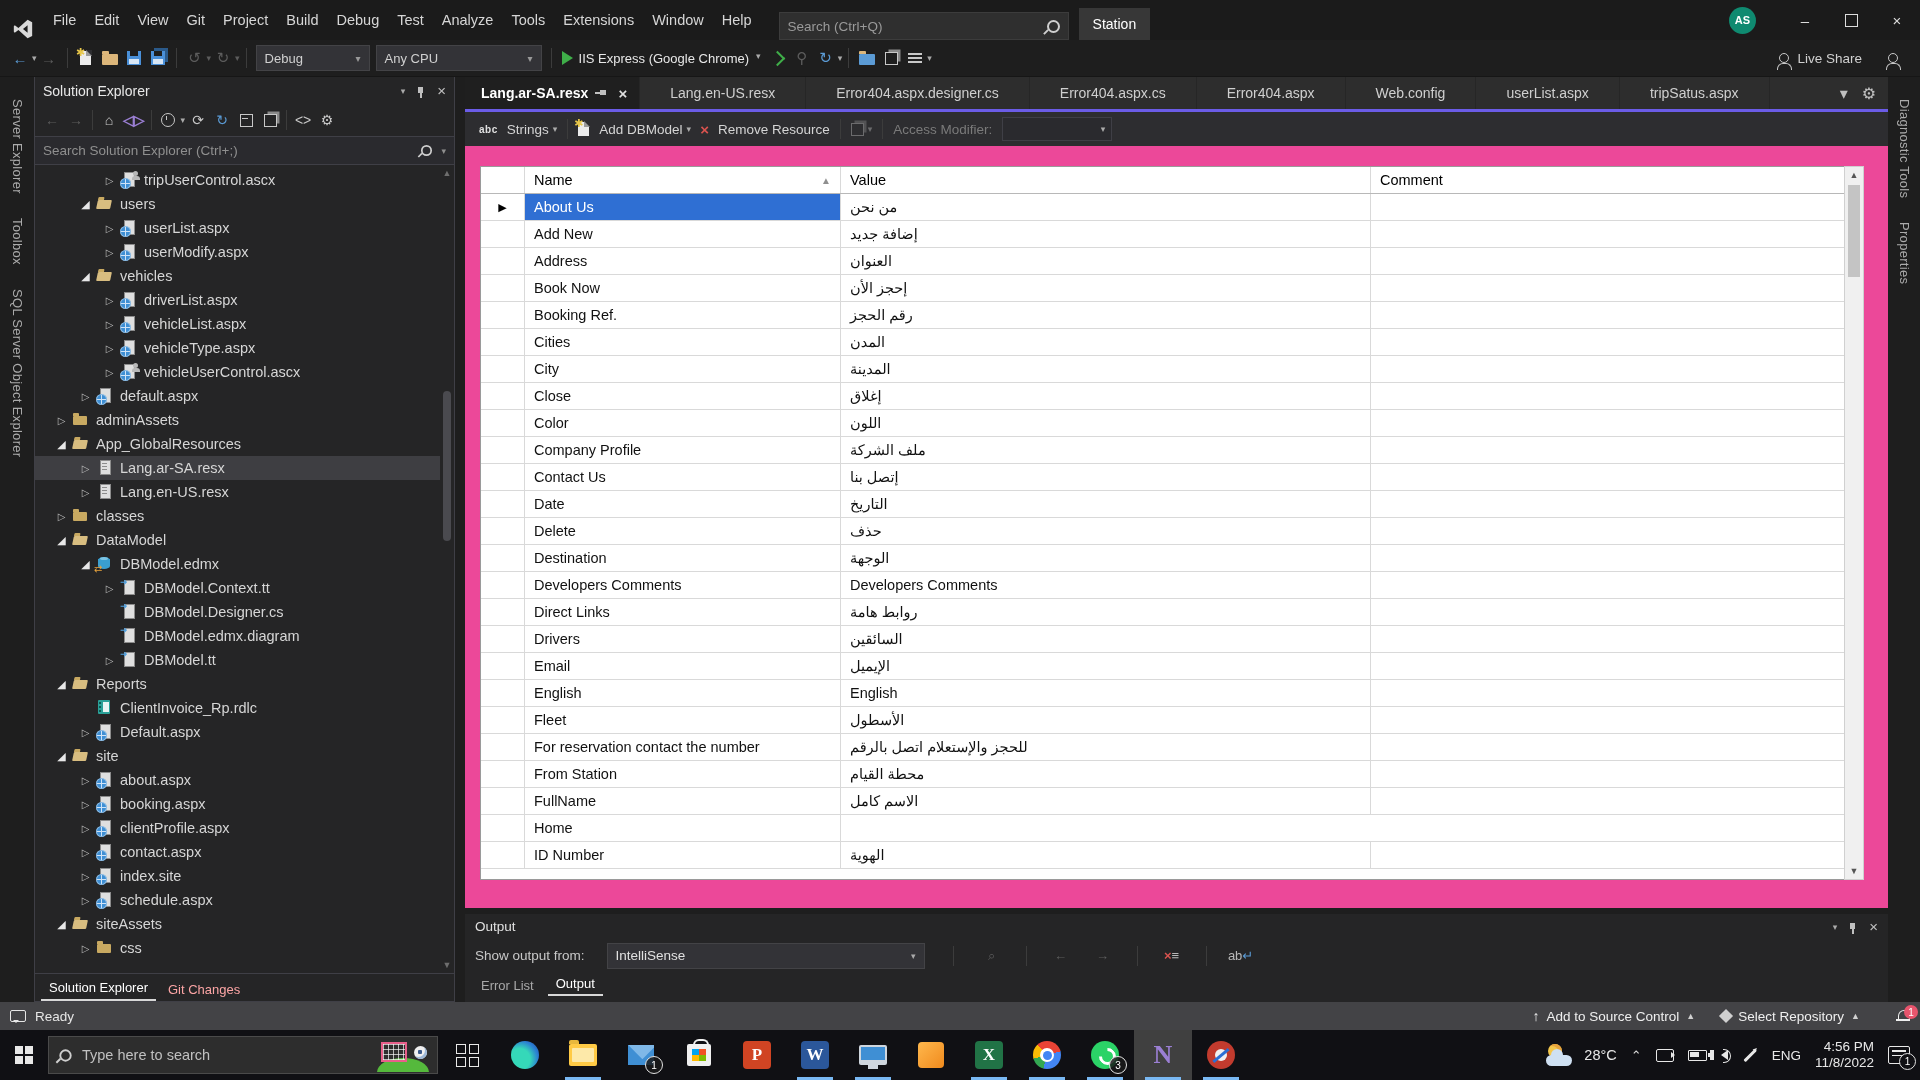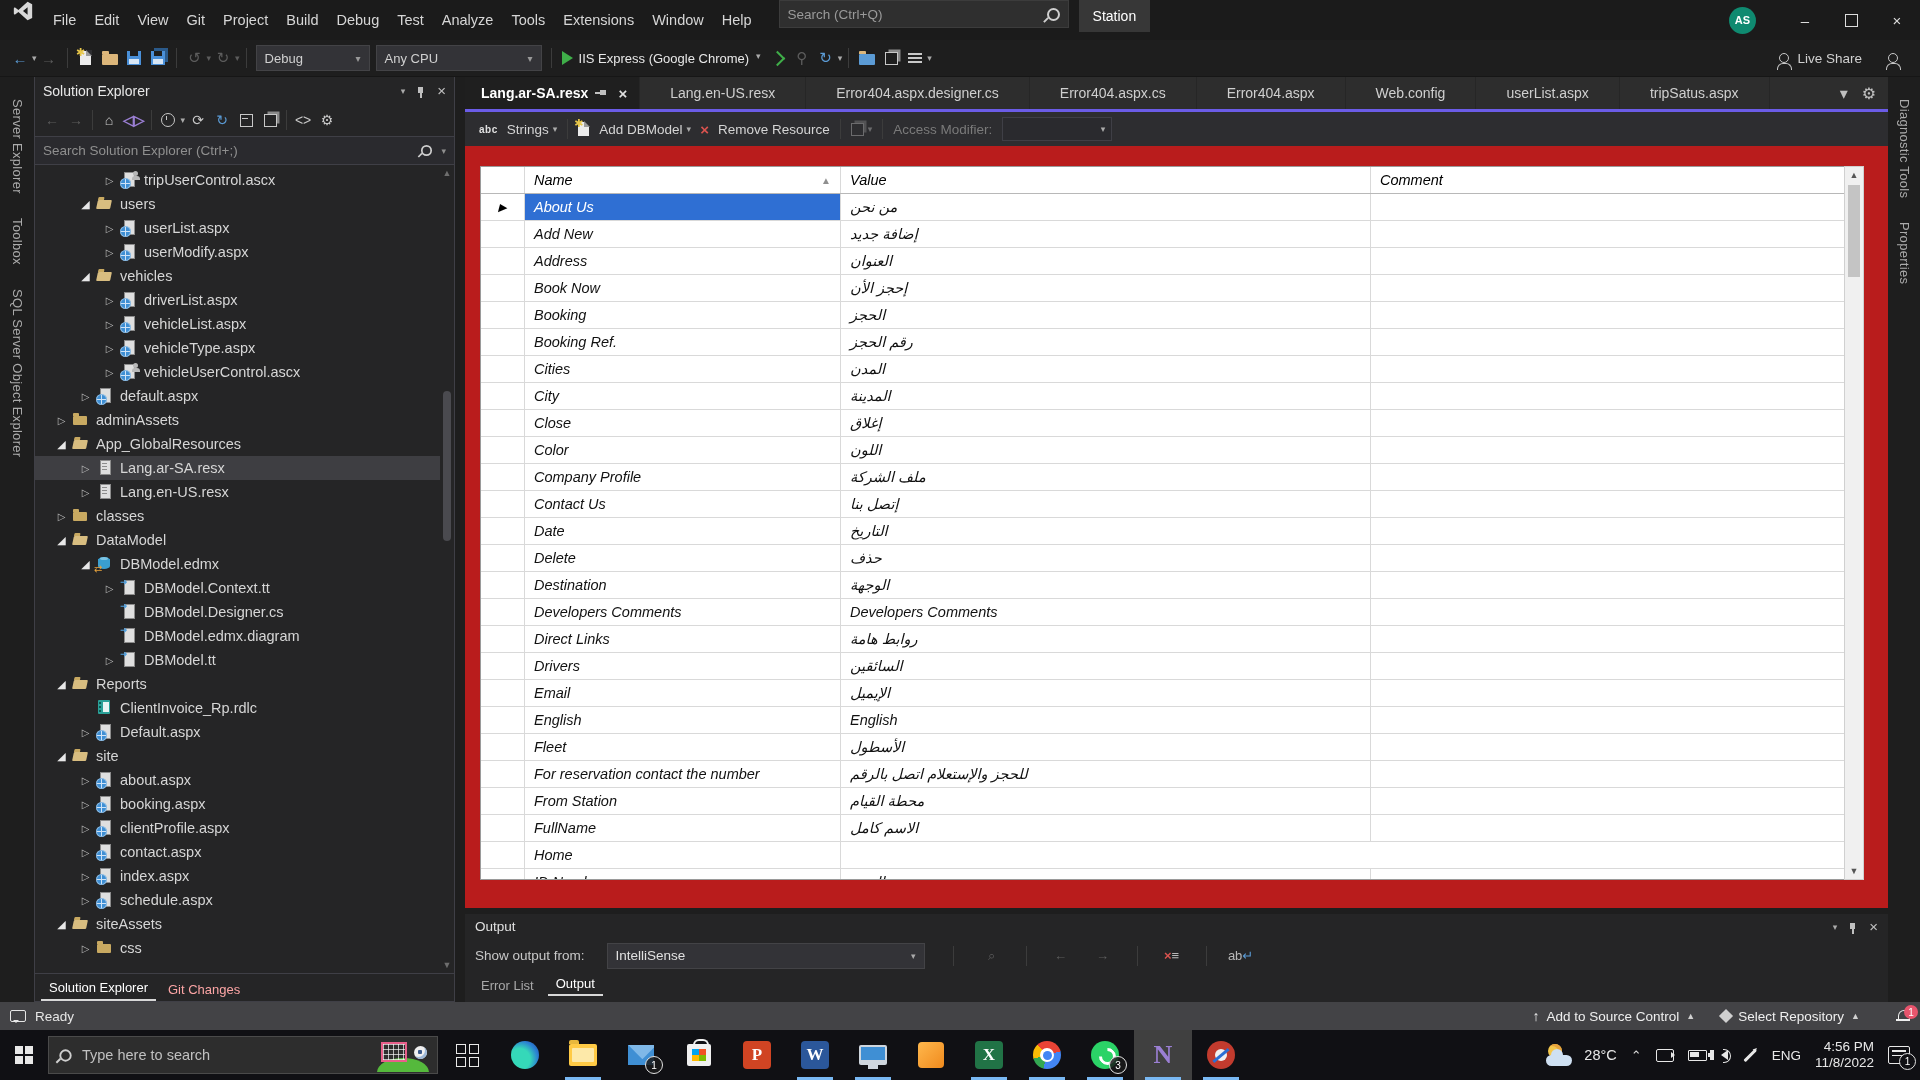--- a/index.html
+++ b/index.html
@@ -1,19 +1,19 @@
 <!DOCTYPE html>
 <html><head>
 <meta charset="utf-8">
 <style>
   html,body{margin:0;padding:0;background:#000;}
   body{width:1920px;height:1080px;overflow:hidden;font-family:"Liberation Sans",sans-serif;-webkit-font-smoothing:antialiased;}
   .app{position:absolute;inset:0;display:flex;flex-direction:column;background:#1e1e1e;color:#ccc;}
   
-  .titlebar{height:40px;background:#1b1b1b;display:flex;align-items:flex-start;flex:0 0 auto;}
+  .titlebar{height:40px;background:#1b1b1b;display:flex;align-items:flex-end;flex:0 0 auto;}
   .vslogo{width:22px;height:22px;margin:0 10px 0 12px;flex:0 0 auto;}
   .menus{display:flex;align-items:center;height:100%;}
   .menu-item{padding:0 9px;font-size:14.5px;color:#d6d6d6;line-height:40px;cursor:default;}
   .tb-search{width:272px;height:26px;background:#2f2f2f;border:1px solid #3c3c3c;display:flex;align-items:center;margin-left:18px;padding:0 8px;color:#9a9a9a;font-size:13.5px;}
   .tb-search .mag{margin-left:auto;}
   .mag{width:9px;height:9px;border:2px solid #cfcfcf;border-radius:50%;position:relative;display:inline-block;}
   .mag::after{content:"";position:absolute;width:2px;height:6px;background:#cfcfcf;left:-4px;top:7px;transform:rotate(45deg);}
   .station-chip{margin-left:10px;background:#373737;color:#fff;font-size:14px;padding:0 14px;height:32px;line-height:32px;}
   .tb-right{margin-left:auto;display:flex;align-items:center;height:100%;}
   .avatar{width:27px;height:27px;border-radius:50%;background:#0f8a70;color:#fff;font-size:11px;font-weight:bold;display:flex;align-items:center;justify-content:center;margin-right:26px;}
@@ -88,21 +88,21 @@
   .resxbar{height:34px;background:#2d2d30;display:flex;align-items:center;padding:0 14px;font-size:13.5px;color:#d4d4d4;flex:0 0 auto;gap:4px;}
   .abc{font-size:10px;font-weight:bold;letter-spacing:.5px;color:#e0e0e0;margin-right:5px;}
   .pageico{width:11px;height:14px;background:#ececec;position:relative;display:inline-block;margin-right:6px;}
   .pageico::before{content:"";position:absolute;right:-1px;top:-1px;border:3px solid #2d2d30;border-left-color:#9a9a9a;border-bottom-color:#9a9a9a;}
   .pageico .st{position:absolute;left:-4px;top:-5px;color:#e8c74a;font-size:11px;}
   .redx{color:#d9534f;font-weight:bold;font-size:15px;margin:0 5px;}
   .car{font-size:9px;color:#aaa;}
   .dim-t{color:#7a7a7a;}
   .amdd{width:96px;height:22px;background:#2a2a2e;border:1px solid #3f3f46;display:flex;align-items:center;padding:0 6px;margin-left:6px;}
   .amdd .car{margin-left:auto;}
-  .surface{flex:1 1 auto;background:#b91c1c;position:relative;min-height:0;font-style:italic;}
+  .surface{flex:1 1 auto;background:#ec4899;position:relative;min-height:0;}
   
   .grid{position:absolute;left:15px;top:20px;width:1366px;height:712px;border:1px solid #9a9a9a;background:#fff;overflow:hidden;font-size:14.5px;color:#111;}
   .grow{display:flex;height:26px;border-bottom:1px solid #d9d9d9;}
   .grow.head{border-bottom:1px solid #b8b8b8;}
   .gc{border-right:1px solid #d9d9d9;display:flex;align-items:center;padding:0 9px;overflow:hidden;white-space:nowrap;box-sizing:border-box;}
   .gc.rh{width:44px;flex:0 0 auto;justify-content:center;padding:0;color:#000;font-size:11px;}
   .gc.c1{width:316px;flex:0 0 auto;}
   .gc.c2{width:530px;flex:0 0 auto;}
   .gc.c3{flex:1 1 auto;border-right:none;}
   .grow.head .gc{color:#000;}
@@ -596,21 +596,21 @@
                 <span class="globe"></span>
               </span>
               <span class="tlabel">contact.aspx</span>
             </div>
             <div class="trow" style="padding-left: 42px;">
               <span class="texp">▷</span>
               <span class="ti">
                 <span class="page"></span>
                 <span class="globe"></span>
               </span>
-              <span class="tlabel">index.aspx</span>
+              <span class="tlabel">index.site</span>
             </div>
             <div class="trow" style="padding-left: 42px;">
               <span class="texp">▷</span>
               <span class="ti">
                 <span class="page"></span>
                 <span class="globe"></span>
               </span>
               <span class="tlabel">schedule.aspx</span>
             </div>
             <div class="trow" style="padding-left: 18px;">
@@ -733,28 +733,20 @@
               <div class="gc c2">
                 <span dir="rtl">العنوان</span>
               </div>
               <div class="gc c3"></div>
             </div>
             <div class="grow">
               <div class="gc rh"></div>
               <div class="gc c1">Book Now</div>
               <div class="gc c2">
                 <span dir="rtl">إحجز الأن</span>
-              </div>
-              <div class="gc c3"></div>
-            </div>
-            <div class="grow">
-              <div class="gc rh"></div>
-              <div class="gc c1">Booking</div>
-              <div class="gc c2">
-                <span dir="rtl">الحجز</span>
               </div>
               <div class="gc c3"></div>
             </div>
             <div class="grow">
               <div class="gc rh"></div>
               <div class="gc c1">Booking Ref.</div>
               <div class="gc c2">
                 <span dir="rtl">رقم الحجز</span>
               </div>
               <div class="gc c3"></div>

